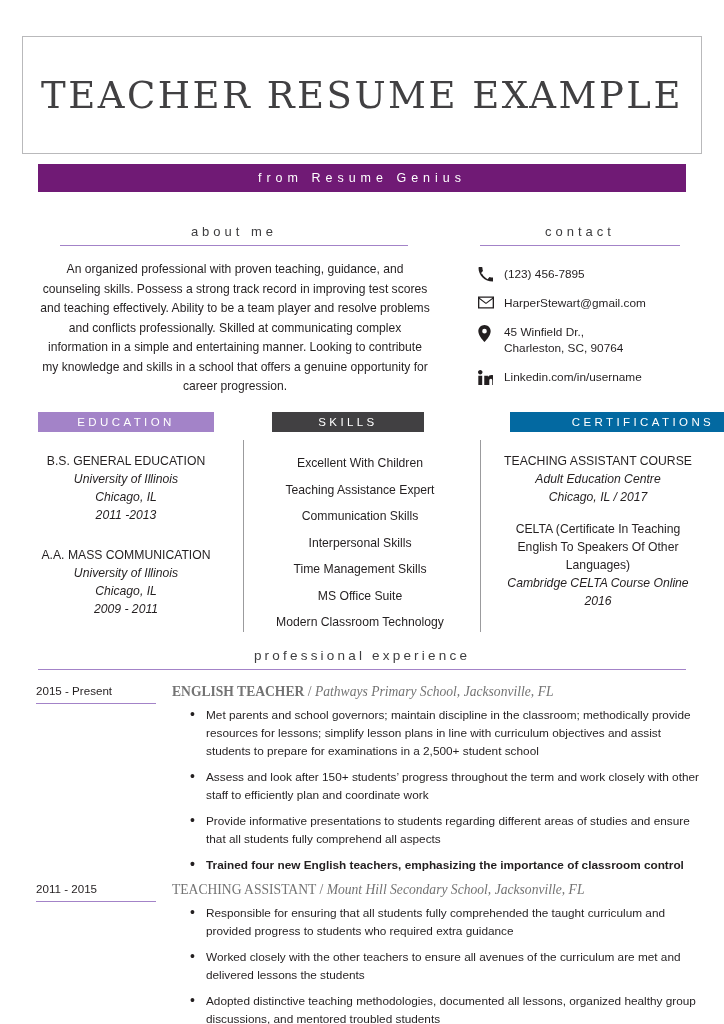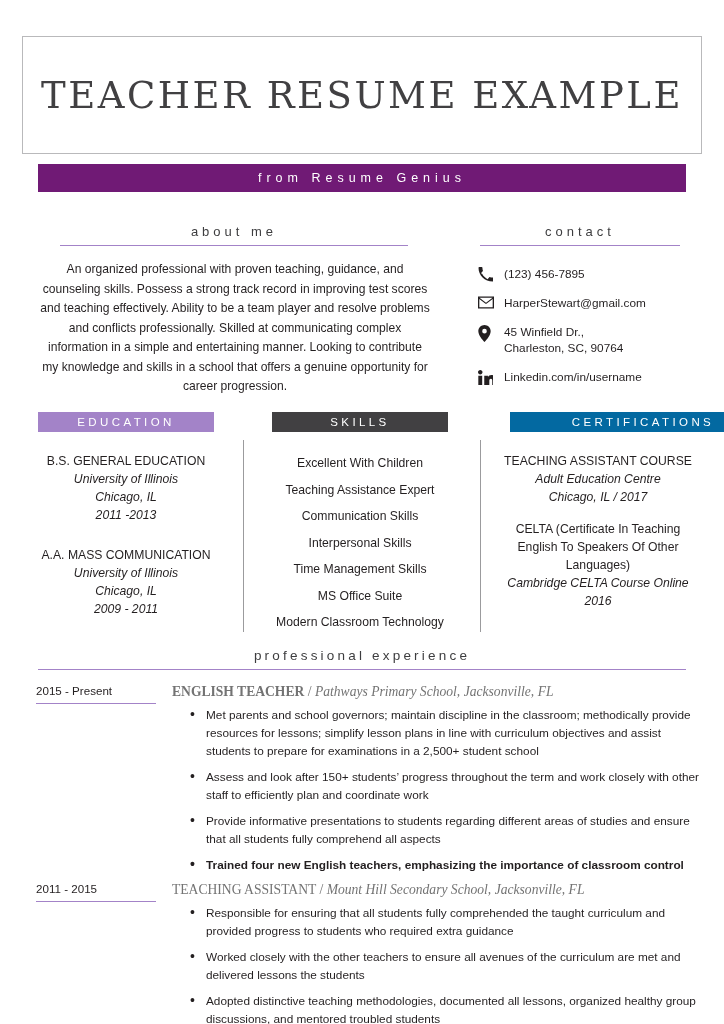--- a/index.html
+++ b/index.html
@@ -136,21 +136,21 @@
     height: 20px;
     display: flex;
     align-items: center;
     justify-content: center;
     font-family: "Liberation Sans", sans-serif;
     font-size: 11.5px;
     letter-spacing: 3.4px;
     color: #ffffff;
   }
   #edu-title { left: 38px; top: 404px; width: 176px; background: #a383c8; }
-  #skills-title { left: 272px; top: 404px; width: 176px; background: #414042; }
+  #skills-title { left: 272px; top: 404px; width: 152px; background: #414042; }
   #cert-title { left: 510px; top: 404px; width: 212px; background: #0369a1; padding-left: 27px; }
 
   .vdivider {
     position: absolute;
     width: 1px;
     background: #9b9b9d;
     top: 432px;
     height: 192px;
   }
   #div1 { left: 243px; }

